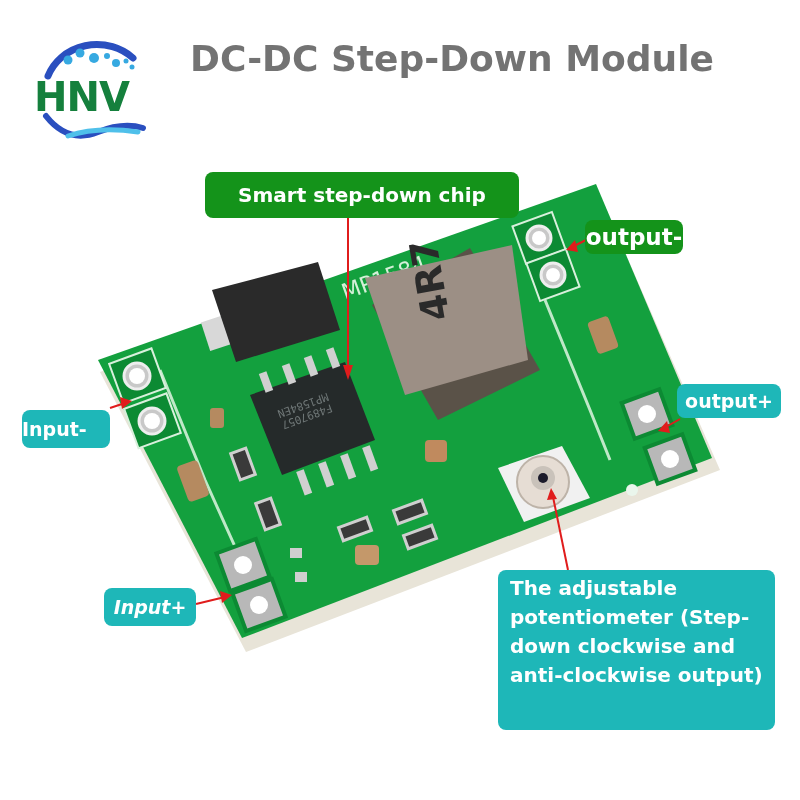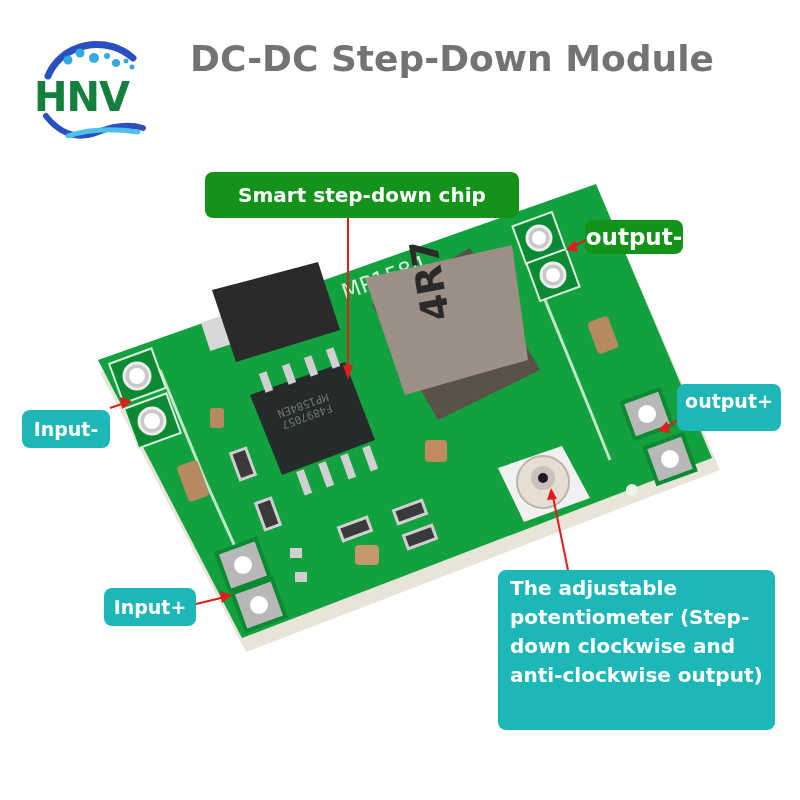--- a/index.html
+++ b/index.html
@@ -7,23 +7,23 @@
       font-family:"DejaVu Sans", sans-serif; }
     .abs { position:absolute; }
     .title { left:190px; top:38px; font-size:36px; font-weight:bold; color:#737373; letter-spacing:0px; white-space:nowrap; }
     .logo { left:28px; top:36px; width:130px; height:110px; }
     .logo-text { position:absolute; left:6px; top:38px; font-size:40px; font-weight:bold; color:#15803d; letter-spacing:-1px; }
     .label { position:absolute; color:#ffffff; font-weight:bold; border-radius:8px; white-space:nowrap; }
     .green { background:#14931a; }
     .teal { background:#1eb7b8; }
     .chip-label { left:205px; top:172px; width:314px; height:46px; font-size:20px; line-height:46px; text-align:center; }
     .outm-label { left:585px; top:206px; width:98px; height:34px; font-size:23px; line-height:34px; text-align:center;margin-top:14px; }
-    .outp-label { left:677px; top:384px; width:104px; height:47px; font-size:19px; line-height:34px; text-align:center; }
-    .inm-label { left:22px; top:410px; width:88px; height:38px; font-size:19px; line-height:38px; text-align:center; }
-    .inp-label { left:104px; top:588px; width:92px; height:38px; font-size:19px; line-height:38px; text-align:center; }
+    .outp-label { left:677px; top:384px; width:104px; height:34px; font-size:19px; line-height:34px; text-align:center; }
+    .inm-label { left:22px; top:410px; width:88px; height:38px; font-size:19px; line-height:38px; }
+    .inp-label { left:104px; top:588px; width:92px; height:38px; font-size:19px; line-height:38px; text-align:center;font-style:italic; }
     .pot-label { left:498px; top:570px; width:277px; height:160px; font-size:20px; line-height:29px; padding:4px 12px; box-sizing:border-box; white-space:normal; }
     svg.board { position:absolute; left:0; top:0; }
   </style>
 </head>
 <body>
 
 <div class="abs logo">
   <svg width="130" height="110" viewBox="0 0 130 110">
     <path d="M20 40 A52 48 0 0 1 105 22" fill="none" stroke="#2a4fbf" stroke-width="7" stroke-linecap="round"></path>
     <circle cx="40" cy="24" r="4.5" fill="#36a9e1"></circle>

